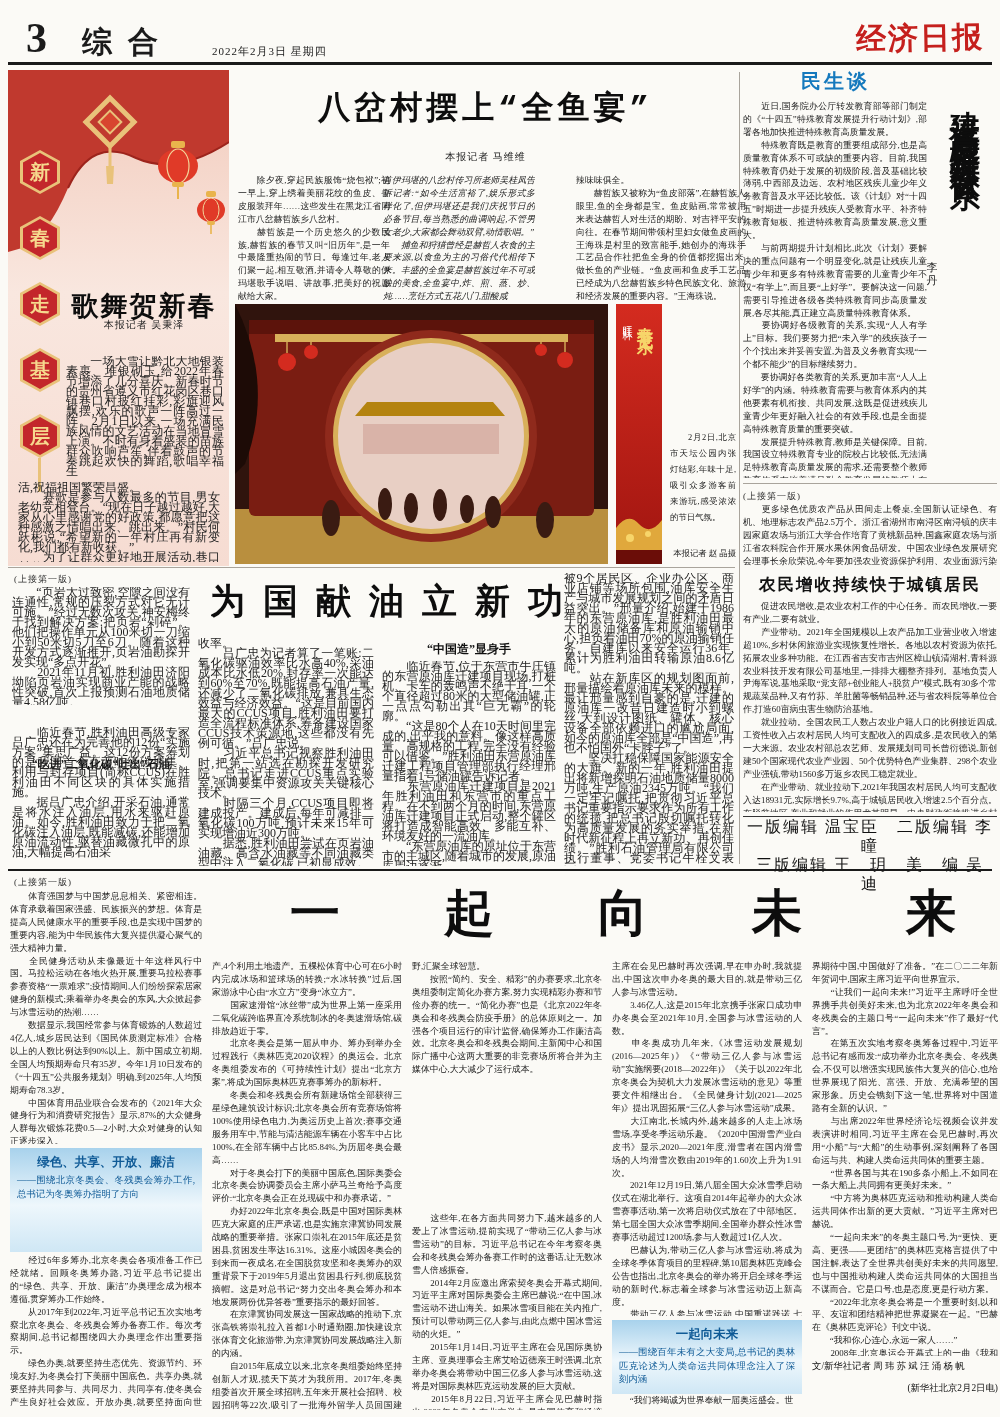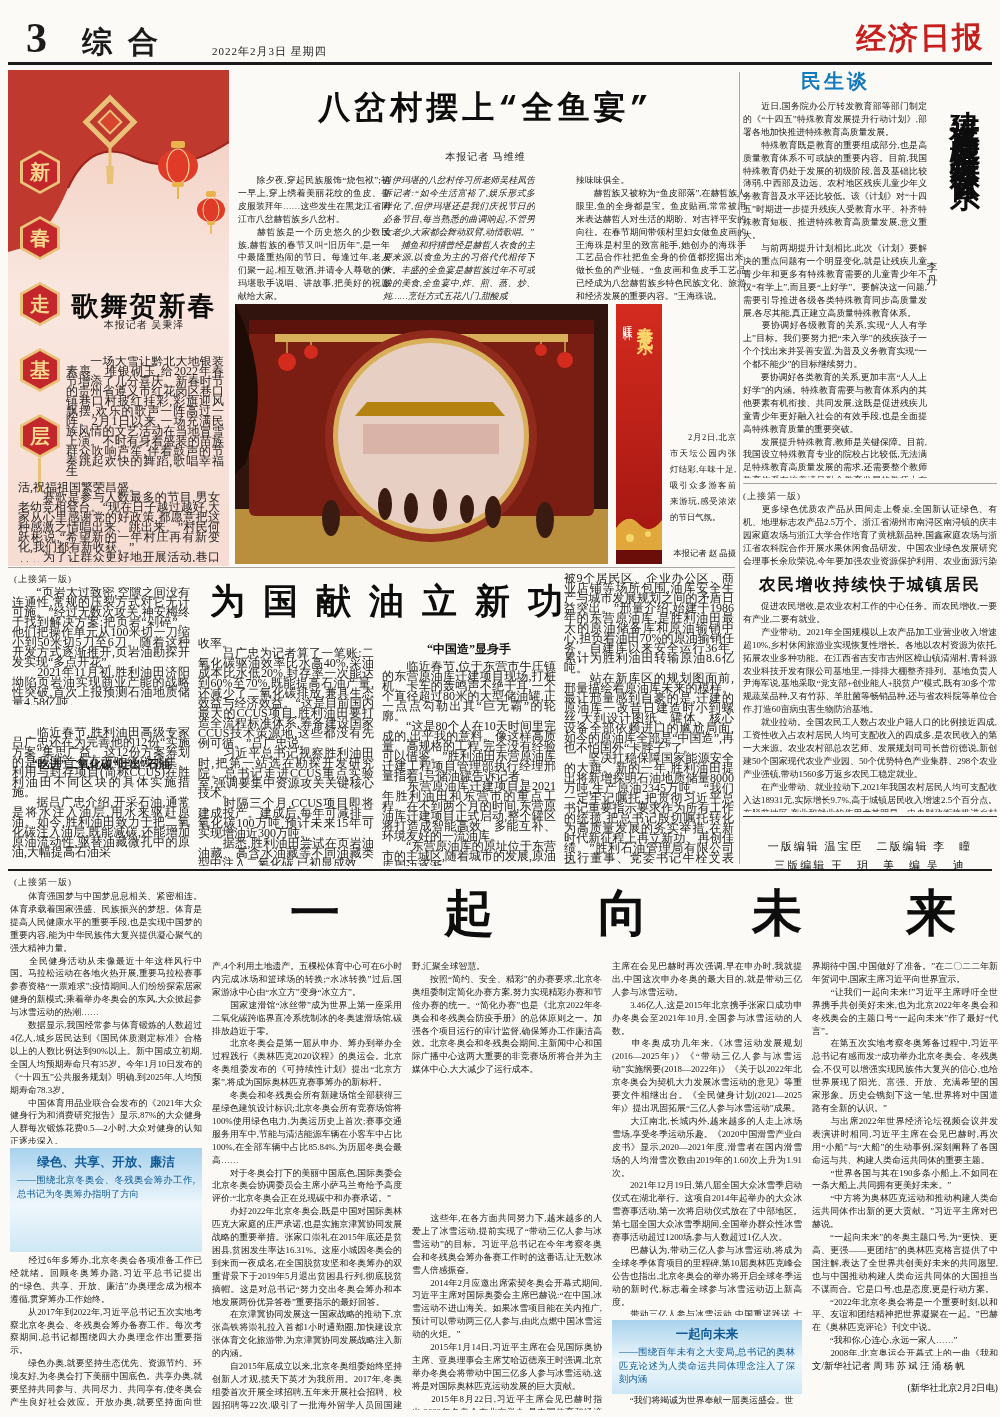--- a/index.html
+++ b/index.html
@@ -18,22 +18,22 @@
   .bluebox .btit{text-align:center;font-weight:bold;color:#0f5a96;font-size:12.5px;margin-bottom:3px;}
   .bluebox .bsub{color:#0f5a96;font-size:9.4px;line-height:13.5px;text-align:justify;white-space:pre-line;}
   .hexw{position:absolute;left:12px;width:40px;height:44px;
         clip-path:polygon(50% 0,100% 25%,100% 75%,50% 100%,0 75%,0 25%);background:#e9c27a;}
   .hexi{position:absolute;left:3px;top:3px;width:34px;height:38px;
         clip-path:polygon(50% 0,100% 25%,100% 75%,50% 100%,0 75%,0 25%);background:#c3272b;
         display:flex;align-items:center;justify-content:center;color:#f6d98e;font-size:20px;font-weight:bold;}
   .vert{writing-mode:vertical-rl;}
   .songblock{background:linear-gradient(180deg,#f2cabb,#f9e7df 45%,#f6dcd2);}
   .banner{background:linear-gradient(180deg,#d42b1f,#a01510);overflow:hidden;}
-  .ed-box{border-top:1.2px solid #333;border-bottom:0;padding-top:20px;text-align:center;
-          font-size:11px;letter-spacing:2px;line-height:19px;color:#111;white-space:pre-line;}
+  .ed-box{border-top:1.2px solid #333;border-bottom:0;padding-top:0;text-align:center;
+          font-size:16px;letter-spacing:2px;line-height:19px;color:#111;white-space:pre-line;}
   .masthead{color:#c5201d;font-weight:900;font-size:30px;letter-spacing:2px;transform:rotate(-1deg);}
   .caption{font-size:8.4px;line-height:16px;text-align:justify;white-space:pre-line;color:#222;overflow:hidden;font-family:Liberation Serif, serif;}
 </style>
 </head>
 <body>
 
 <div class="page">
 
   <div class="abs" style="left:26px;top:14px;font-size:42px;font-weight:900;">3</div>
   <div class="abs" style="left:82px;top:22px;font-size:30px;font-weight:900;letter-spacing:16px;">综合</div>

